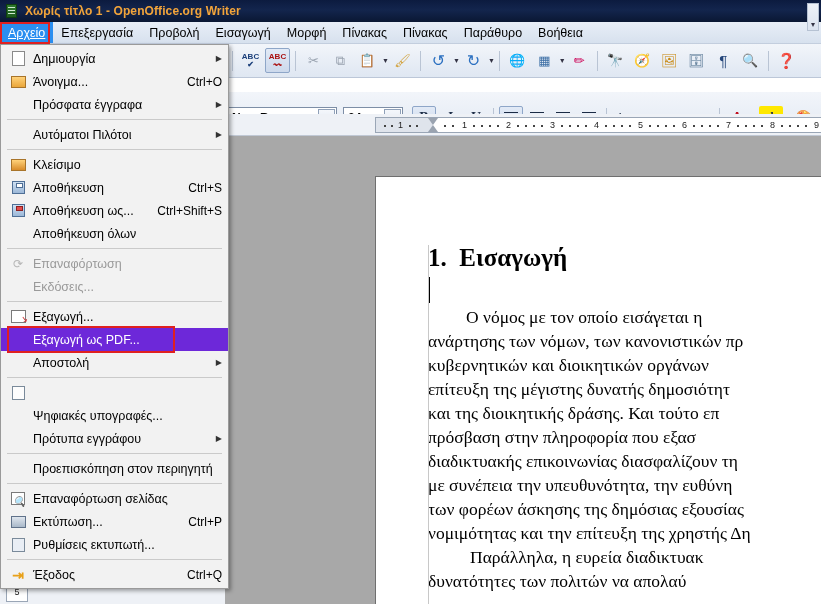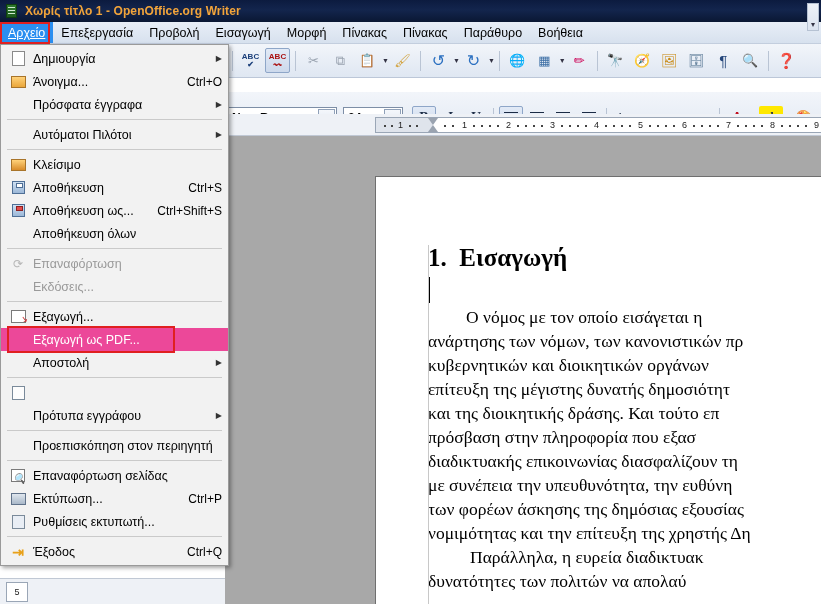--- a/index.html
+++ b/index.html
@@ -193,21 +193,21 @@
     position: absolute; left: 0px; top: 44px; width: 229px;
     background: #f2f2f2; border: 1px solid #9a9a9a;
     box-shadow: 2px 2px 4px rgba(0,0,0,.35);
     z-index: 50; padding: 2px 0;
     font-size: 12.5px;
   }
   .dd-item {
     height: 23px; display: flex; align-items: center; position: relative;
     padding: 0 6px; color: #000; white-space: nowrap;
   }
-  .dd-item.sel { background: #ec4899; color: #ffffff; }
+  .dd-item.sel { background: #6d28d9; color: #ffffff; }
   .dd-item.disabled { color: #9a9a9a; }
   .dd-icon {
     width: 22px; height: 18px; flex: 0 0 22px;
     display: flex; align-items: center; justify-content: center;
     font-size: 11px; margin-right: 4px;
   }
   .dd-label { flex: 1 1 auto; }
   .dd-short { margin-left: 14px; color: inherit; font-size: 12px; }
   .dd-sub { margin-left: 10px; font-size: 8px; color: #333; }
   .dd-sep { height: 1px; background: #cacaca; margin: 3px 6px; }
@@ -584,20 +584,24 @@
     </div>
 
     <div class="dd-sep"></div>
 
     <div class="dd-item">
       <span class="dd-icon">
           <span class="mi-prop"></span>
         </span>
     </div>
 
+    <div class="dd-item">
+      <span class="dd-icon"></span>
+      <span class="dd-label">Ψηφιακές υπογραφές...</span>
+    </div>
 
     <div class="dd-item">
       <span class="dd-icon"></span>
       <span class="dd-label">Πρότυπα εγγράφου</span>
       <span class="dd-sub">▶</span>
     </div>
 
     <div class="dd-sep"></div>
 
     <div class="dd-item">

